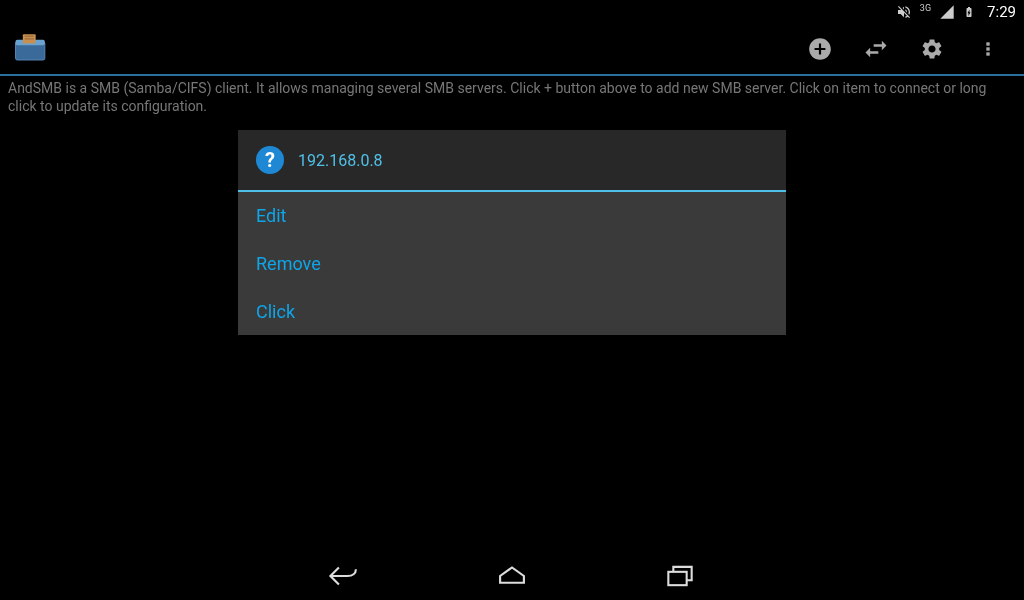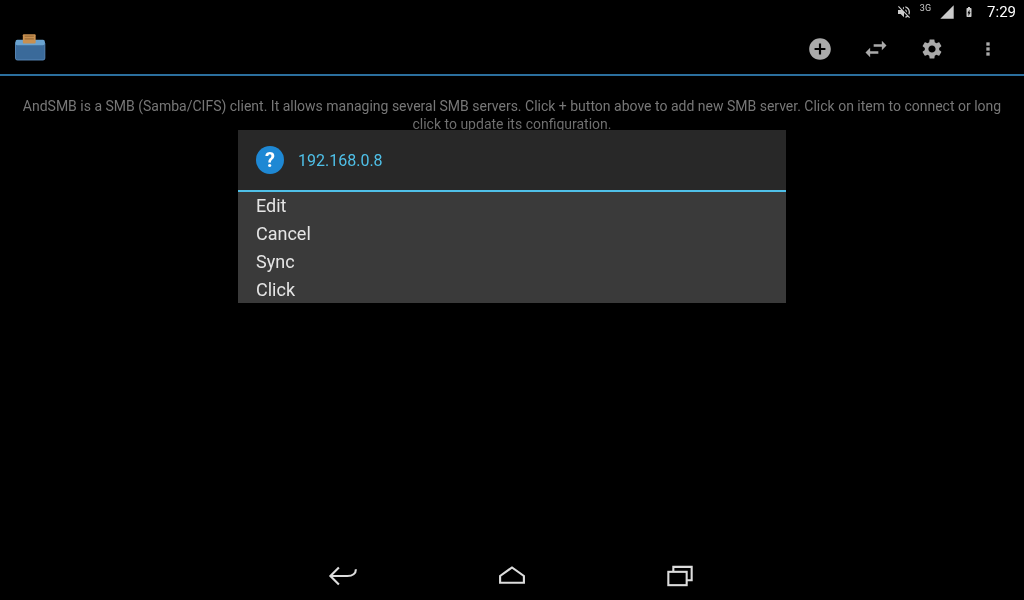--- a/index.html
+++ b/index.html
@@ -52,22 +52,22 @@
       align-items: center;
       justify-content: center;
       color: #aaa;
       cursor: pointer;
     }
     
     
     .description {
       color: #777;
       font-size: 14px;
-      text-align: center;
-      padding: 21px 8px 2px;
+      text-align: left;
+      padding: 3px 8px 2px;
       line-height: 1.3;
     }
     
     
     .dialog {
       position: absolute;
       left: 238px;
       top: 130px;
       width: 548px;
       background: #282828;
@@ -91,22 +91,22 @@
       color: #fff;
       font-size: 20px;
       font-weight: bold;
     }
     .dialog-title {
       color: #4fc0e8;
       font-size: 16px;
       font-weight: 400;
     }
     .dialog-item {
-      padding: 3px 18px;
-      color: #e5e5e5;
+      padding: 13px 18px;
+      color: #0ea5e9;
       font-size: 18px;
       border-bottom: 1px solid #3a3a3a;
       cursor: pointer;
       background: #3a3a3a;
     }
     .dialog-item:last-child { border-bottom: none; }
     
     
     .nav-bar {
       position: absolute;
@@ -189,22 +189,21 @@
 </div>
 
 <div class="description">AndSMB is a SMB (Samba/CIFS) client. It allows managing several SMB servers. Click + button above to add new SMB server. Click on item to connect or long click to update its configuration.</div>
 
 <div class="dialog">
   <div class="dialog-header">
     <div class="dialog-icon">?</div>
     <div class="dialog-title">192.168.0.8</div>
   </div>
   <div class="dialog-item">Edit</div>
-  <div class="dialog-item">Cancel</div>
-  <div class="dialog-item">Sync</div>
+  <div class="dialog-item">Remove</div>
   <div class="dialog-item">Click</div>
 </div>
 
 <div class="nav-bar">
   <div class="nav-button">
     <svg width="34" height="28" viewBox="0 0 40 32" fill="none" stroke="#ddd" stroke-width="2.5">
       <path d="M 14 6 L 4 16 L 14 26"></path>
       <path d="M 4 16 L 24 16 C 30 16 34 13 34 8"></path>
     </svg>
   </div>

